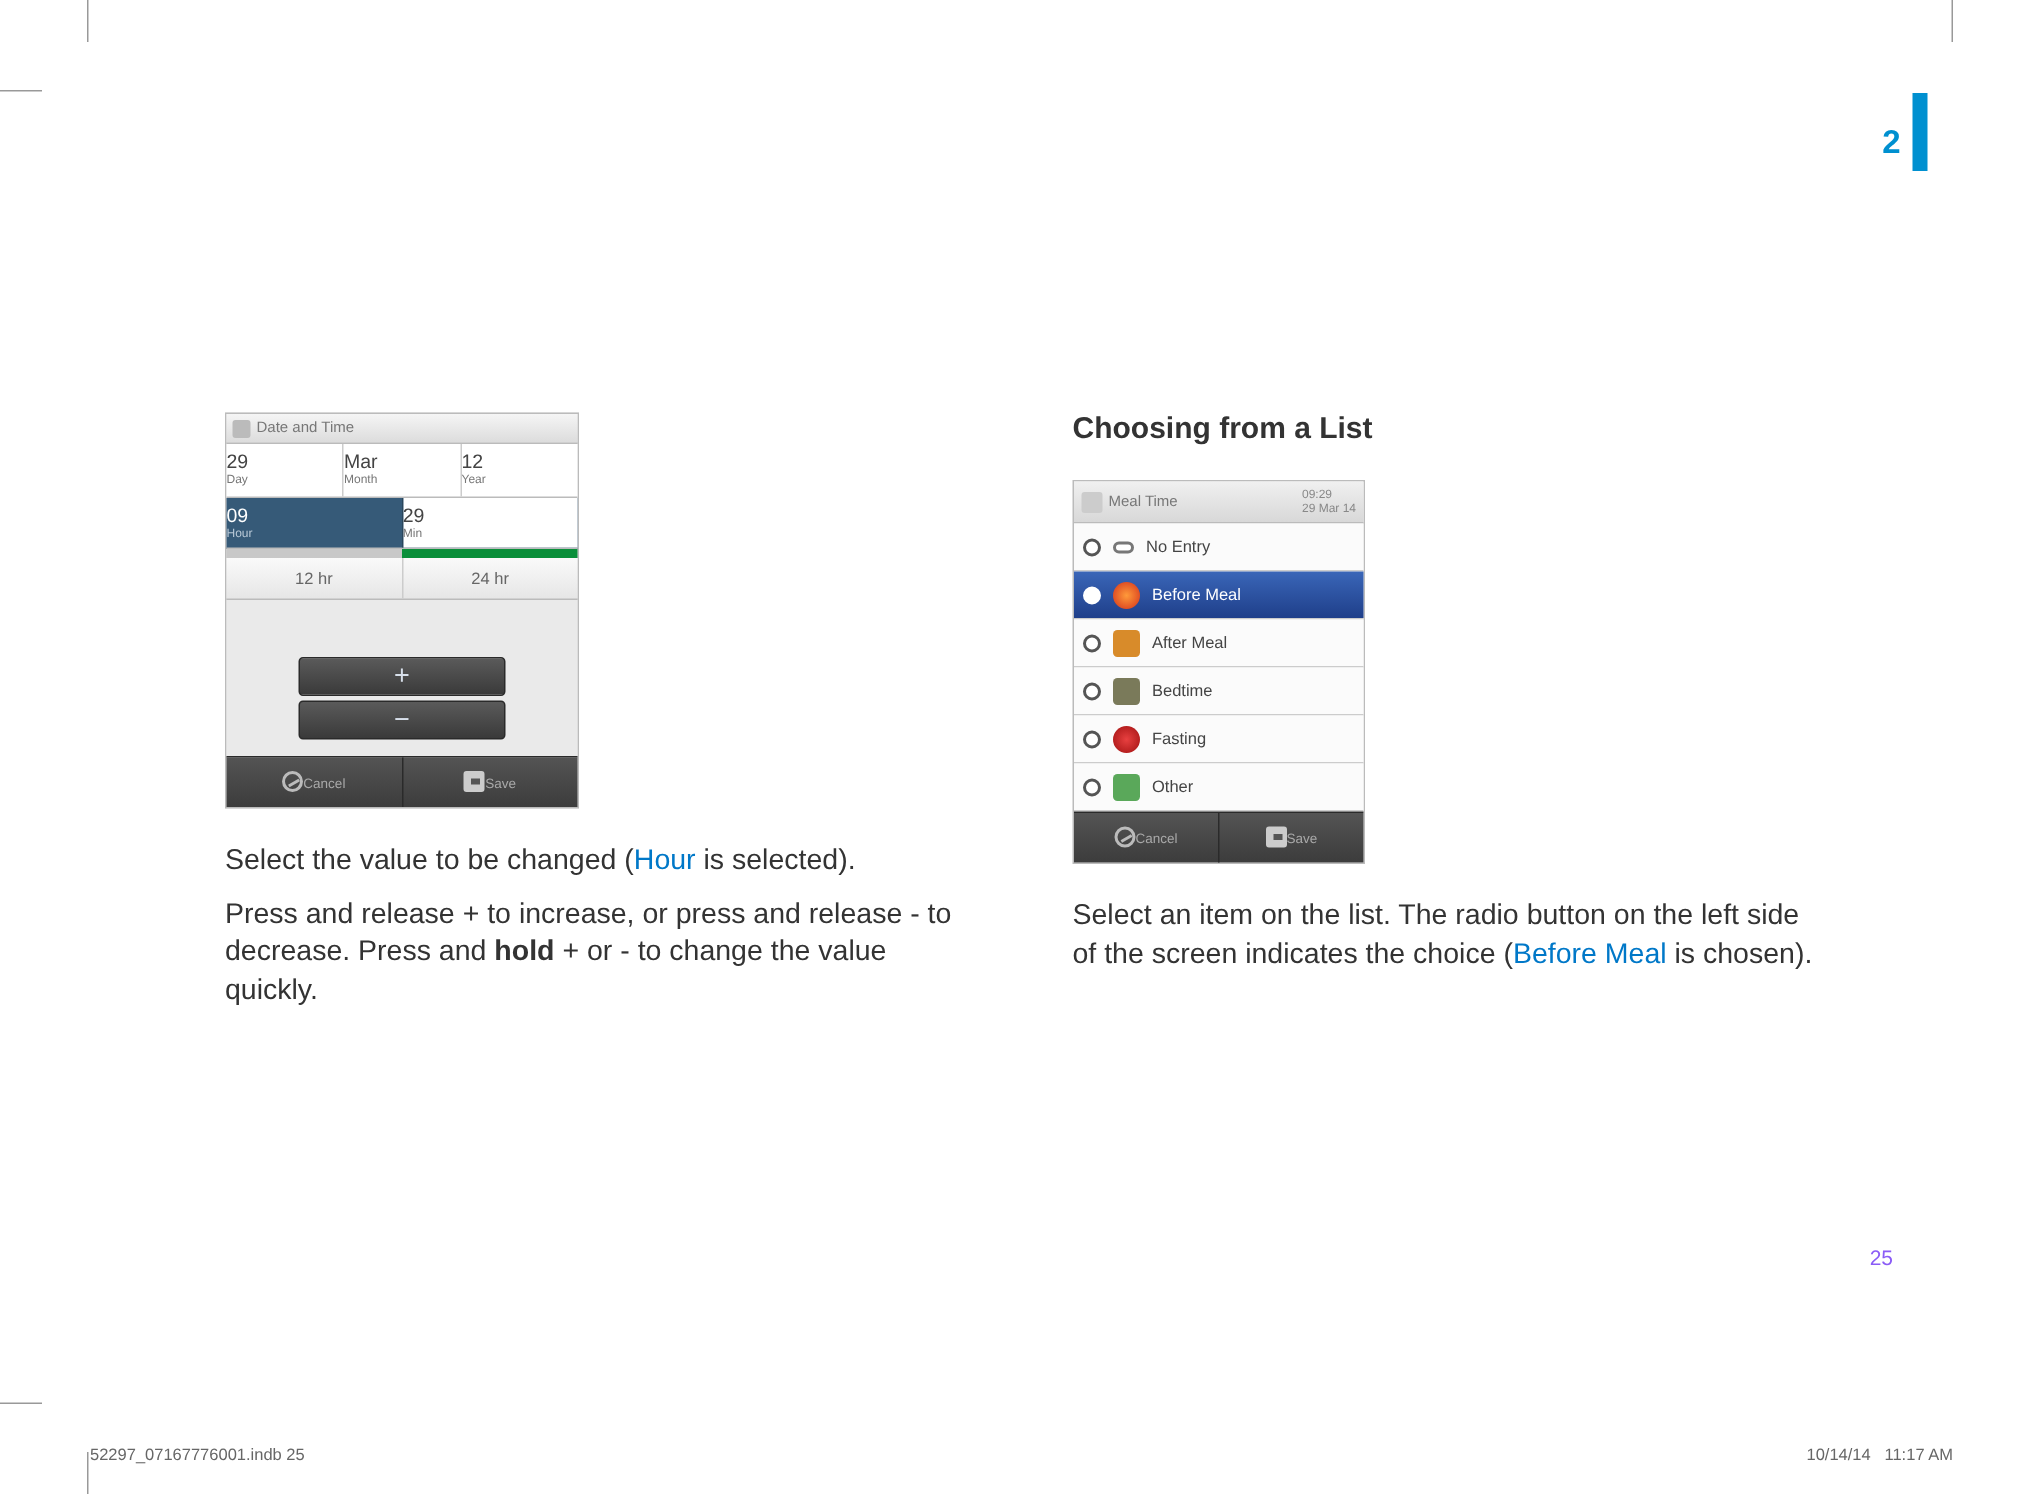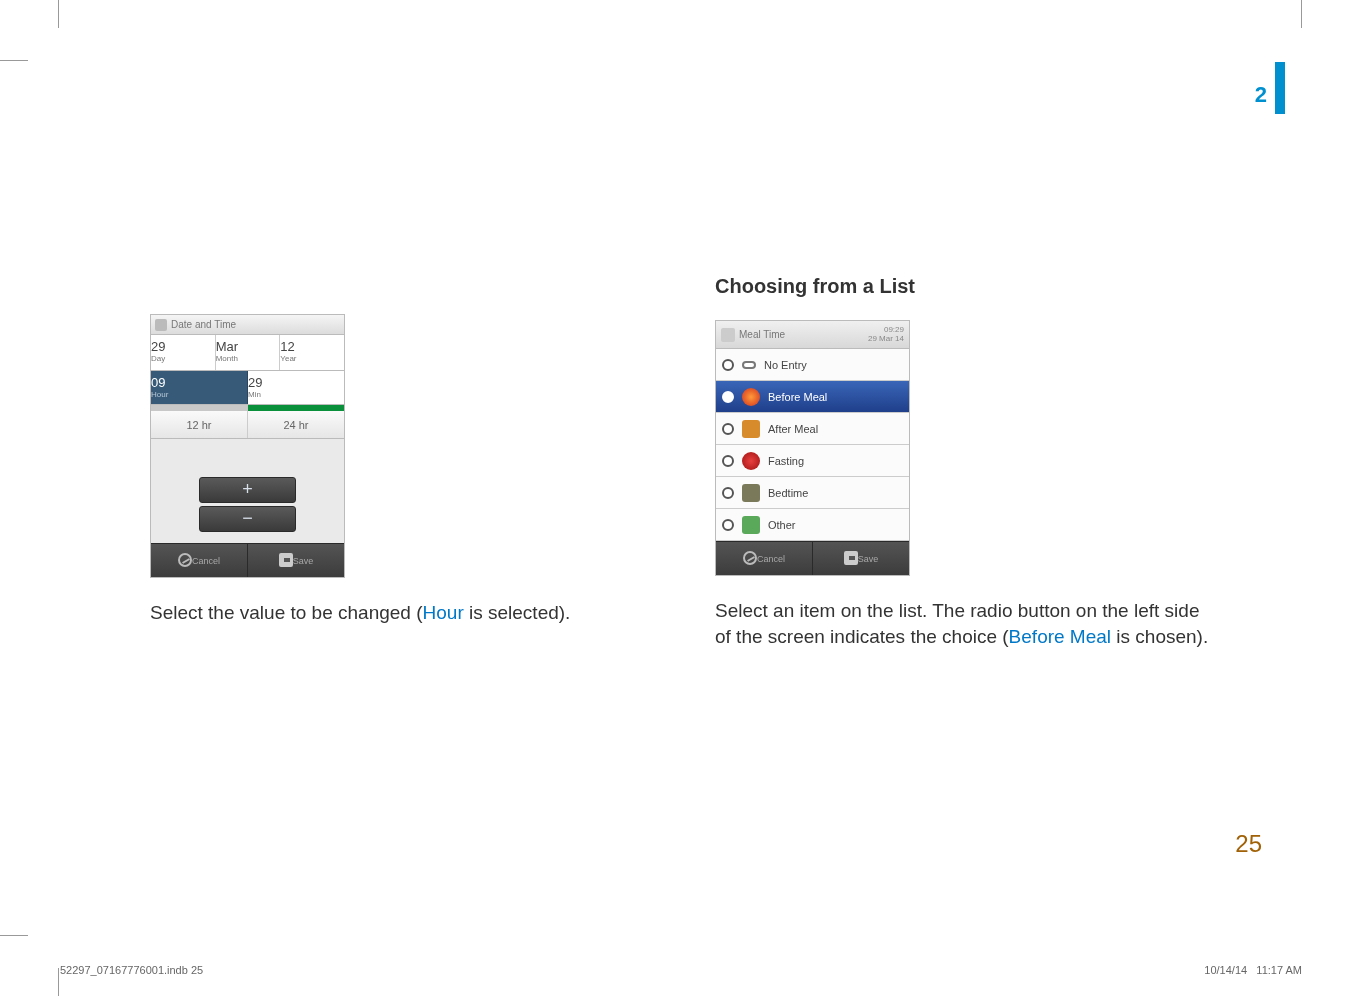--- a/index.html
+++ b/index.html
@@ -31,46 +31,45 @@
     right: 95px;
     top: 82px;
     font-size: 22px;
     font-weight: bold;
     color: #0090d0;
   }
   .page-number {
     position: absolute;
     right: 100px;
     top: 830px;
-    font-size: 24px;
-    color: #a16207;
+    font-size: 14px;
+    color: #8b5cf6;
   }
 
   .content {
     position: absolute;
     left: 150px;
     top: 275px;
     width: 1060px;
     display: flex;
     gap: 70px;
   }
   .column { width: 495px; }
   .section-heading { font-size: 20px; font-weight: bold; color: #333; margin-bottom: 22px; }
   .body-text { font-size: 19px; color: #333; line-height: 1.35; margin-bottom: 10px; }
   .highlight { color: #0078c8; }
   .bold { font-weight: bold; }
 
   
   .device-screen {
-    width: 195px;
+    width: 236px;
     border: 1px solid #bbb;
     background: #e8e8e8;
     font-family: Arial, sans-serif;
     margin-bottom: 22px;
-    margin-top: 39px;
   }
   .ds-titlebar {
     height: 20px;
     background: linear-gradient(#f5f5f5,#dcdcdc);
     border-bottom: 1px solid #bbb;
     display: flex; align-items: center;
     padding: 0 4px;
     font-size: 10px; color: #777;
   }
   .ds-titlebar .ticon { width:12px; height:12px; margin-right:4px; background:#bbb; border-radius:2px; }
@@ -115,21 +114,21 @@
   
   .device-screen2 { width:195px; border:1px solid #bbb; background:#fff; font-family:Arial,sans-serif; margin-bottom:22px; }
   .ds2-titlebar {
     height:28px; background:linear-gradient(#f0f0f0,#d8d8d8);
     border-bottom:1px solid #bbb;
     display:flex; align-items:center; padding:0 5px;
     font-size:10px; color:#777;
   }
   .ds2-titlebar .ticon { width:14px; height:14px; margin-right:4px; background:#ccc; border-radius:2px; }
   .ds2-titlebar .spacer { flex:1; }
-  .ds2-titlebar .time { text-align:right; font-size:8px; line-height:1.1; color:#888; }
+  .ds2-titlebar .time { text-align:left; font-size:8px; line-height:1.1; color:#888; }
   .ds2-item {
     height:32px; display:flex; align-items:center; border-bottom:1px solid #ccc;
     padding:0 6px; font-size:11px; color:#444; background:#fbfbfb;
   }
   .ds2-item.selected { background:linear-gradient(#3a66b8,#1f3f8a); color:#fff; }
   .radio { width:12px; height:12px; border-radius:50%; border:2px solid #555; margin-right:8px; background:#fff; position:relative; }
   .radio.on::after { content:""; position:absolute; left:2px; top:2px; width:4px; height:4px; border-radius:50%; background:#333; }
   .ds2-item.selected .radio { border-color:#fff; }
   .ds2-item.selected .radio.on::after { background:#fff; }
   .item-icon { width:18px; height:18px; margin-right:8px; border-radius:3px; }
@@ -221,20 +220,23 @@
         <div class="fcell">
           <div class="ficon icon-save"></div>
           <span>Save</span>
         </div>
       </div>
     </div>
 
     <p class="body-text">
       <span>Select the value to be changed (</span><span class="highlight">Hour</span><span> is selected).</span>
     </p>
+    <p class="body-text">
+      <span>Press and release + to increase, or press and release - to decrease. Press and </span><span class="bold">hold</span><span> + or - to change the value quickly.</span>
+    </p>
   </div>
 
   <div class="column">
     <div class="section-heading">Choosing from a List</div>
 
     <div class="device-screen2">
       <div class="ds2-titlebar">
         <div class="ticon"></div>
         <span>Meal Time</span>
         <div class="spacer"></div>
@@ -253,27 +255,27 @@
         <div class="item-icon ic-apple"></div>
         <span class="label">Before Meal</span>
       </div>
       <div class="ds2-item">
         <div class="radio"></div>
         <div class="item-icon ic-after"></div>
         <span class="label">After Meal</span>
       </div>
       <div class="ds2-item">
         <div class="radio"></div>
+        <div class="item-icon ic-bed"></div>
+        <span class="label">Bedtime</span>
+      </div>
+      <div class="ds2-item">
+        <div class="radio"></div>
         <div class="item-icon ic-fast"></div>
         <span class="label">Fasting</span>
-      </div>
-      <div class="ds2-item">
-        <div class="radio"></div>
-        <div class="item-icon ic-bed"></div>
-        <span class="label">Bedtime</span>
       </div>
       <div class="ds2-item">
         <div class="radio"></div>
         <div class="item-icon ic-other"></div>
         <span class="label">Other</span>
       </div>
       <div class="ds-footer">
         <div class="fcell">
           <div class="ficon icon-cancel"></div>
           <span>Cancel</span>

